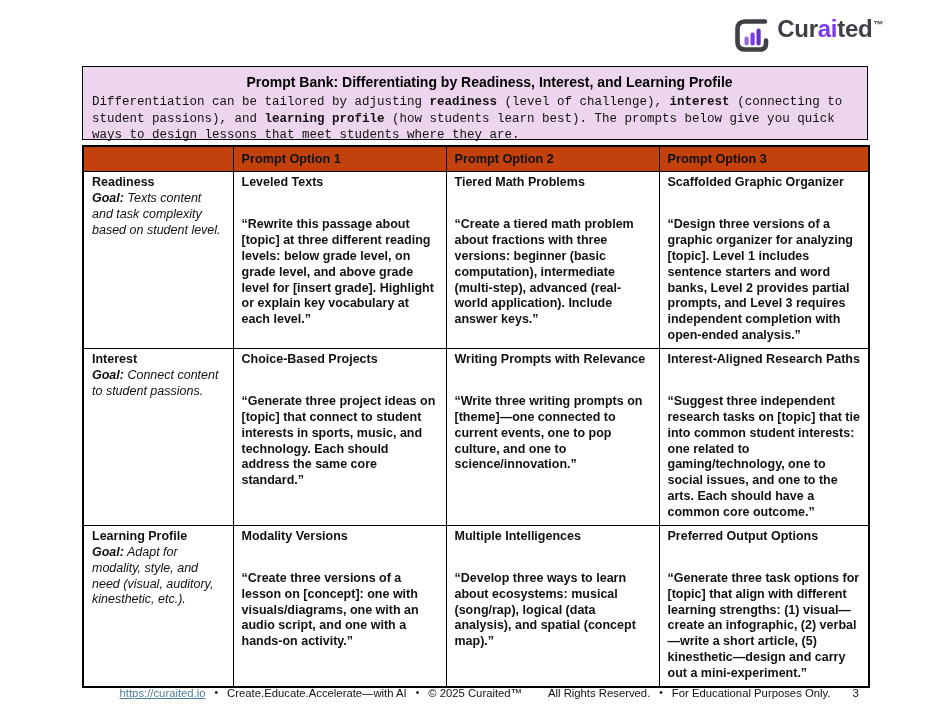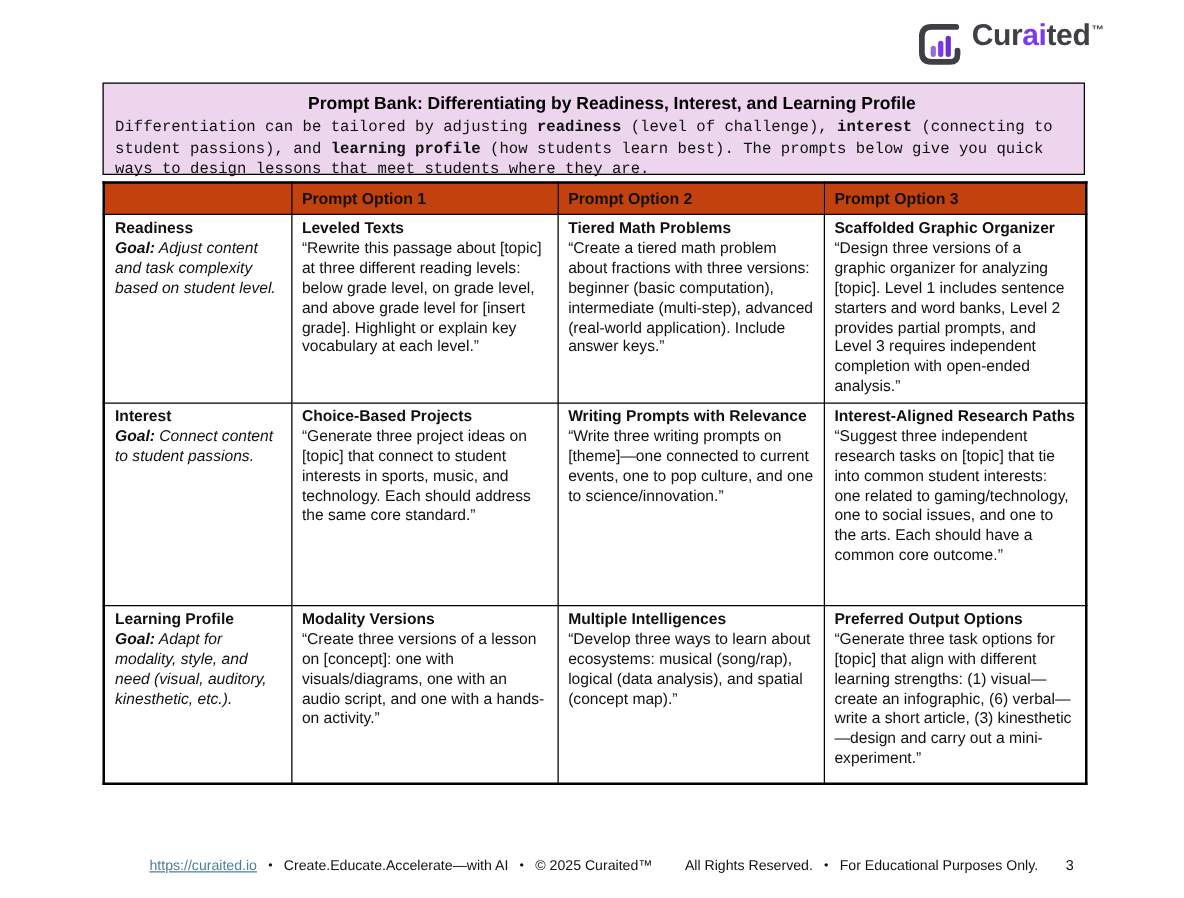--- a/index.html
+++ b/index.html
@@ -61,21 +61,21 @@
     background: #c2410c;
   }
   tr.row-1 td { height: 150px; }
   tr.row-2 td { height: 162px; }
   tr.row-3 td { height: 142px; }
 
   .cat-name { font-weight: bold; }
   .cat-goal { font-style: italic; }
   .goal-label { font-weight: bold; }
   .cell-title { font-weight: bold; }
-  .cell-body { font-weight: normal; }
+  .cell-body { font-weight: bold; margin-top: 26px; }
 
   
   .footer {
     position: absolute; left: 82px; top: 687px; width: 786px;
     display: flex; justify-content: center; align-items: baseline;
     gap: 9px;
     font-size: 11.3px; color: #111;
     white-space: nowrap;
   }
   .footer .bullet { font-size: 10px; position: relative; top: -1px; }
@@ -116,21 +116,21 @@
       <th></th>
       <th>Prompt Option 1</th>
       <th>Prompt Option 2</th>
       <th>Prompt Option 3</th>
     </tr>
   </thead>
   <tbody>
     <tr class="row-1">
       <td>
         <div class="cat-name">Readiness</div>
-        <div class="cat-goal"><span class="goal-label">Goal:</span> <span>Adjust content and task complexity based on student level.</span></div>
+        <div class="cat-goal"><span class="goal-label">Goal:</span> <span>Texts content and task complexity based on student level.</span></div>
       </td>
       <td>
         <div class="cell-title">Leveled Texts</div>
         <div class="cell-body">“Rewrite this passage about [topic] at three different reading levels: below grade level, on grade level, and above grade level for [insert grade]. Highlight or explain key vocabulary at each level.”</div>
       </td>
       <td>
         <div class="cell-title">Tiered Math Problems</div>
         <div class="cell-body">“Create a tiered math problem about fractions with three versions: beginner (basic computation), intermediate (multi-step), advanced (real-world application). Include answer keys.”</div>
       </td>
       <td>
@@ -164,21 +164,21 @@
       <td>
         <div class="cell-title">Modality Versions</div>
         <div class="cell-body">“Create three versions of a lesson on [concept]: one with visuals/diagrams, one with an audio script, and one with a hands-on activity.”</div>
       </td>
       <td>
         <div class="cell-title">Multiple Intelligences</div>
         <div class="cell-body">“Develop three ways to learn about ecosystems: musical (song/rap), logical (data analysis), and spatial (concept map).”</div>
       </td>
       <td>
         <div class="cell-title">Preferred Output Options</div>
-        <div class="cell-body">“Generate three task options for [topic] that align with different learning strengths: (1) visual—create an infographic, (6) verbal—write a short article, (3) kinesthetic—design and carry out a mini-experiment.”</div>
+        <div class="cell-body">“Generate three task options for [topic] that align with different learning strengths: (1) visual—create an infographic, (2) verbal—write a short article, (5) kinesthetic—design and carry out a mini-experiment.”</div>
       </td>
     </tr>
   </tbody>
 </table>
 
 <div class="footer">
   <span class="footer-link">https://curaited.io</span>
   <span class="bullet">•</span>
   <span>Create.Educate.Accelerate—with AI</span>
   <span class="bullet">•</span>

